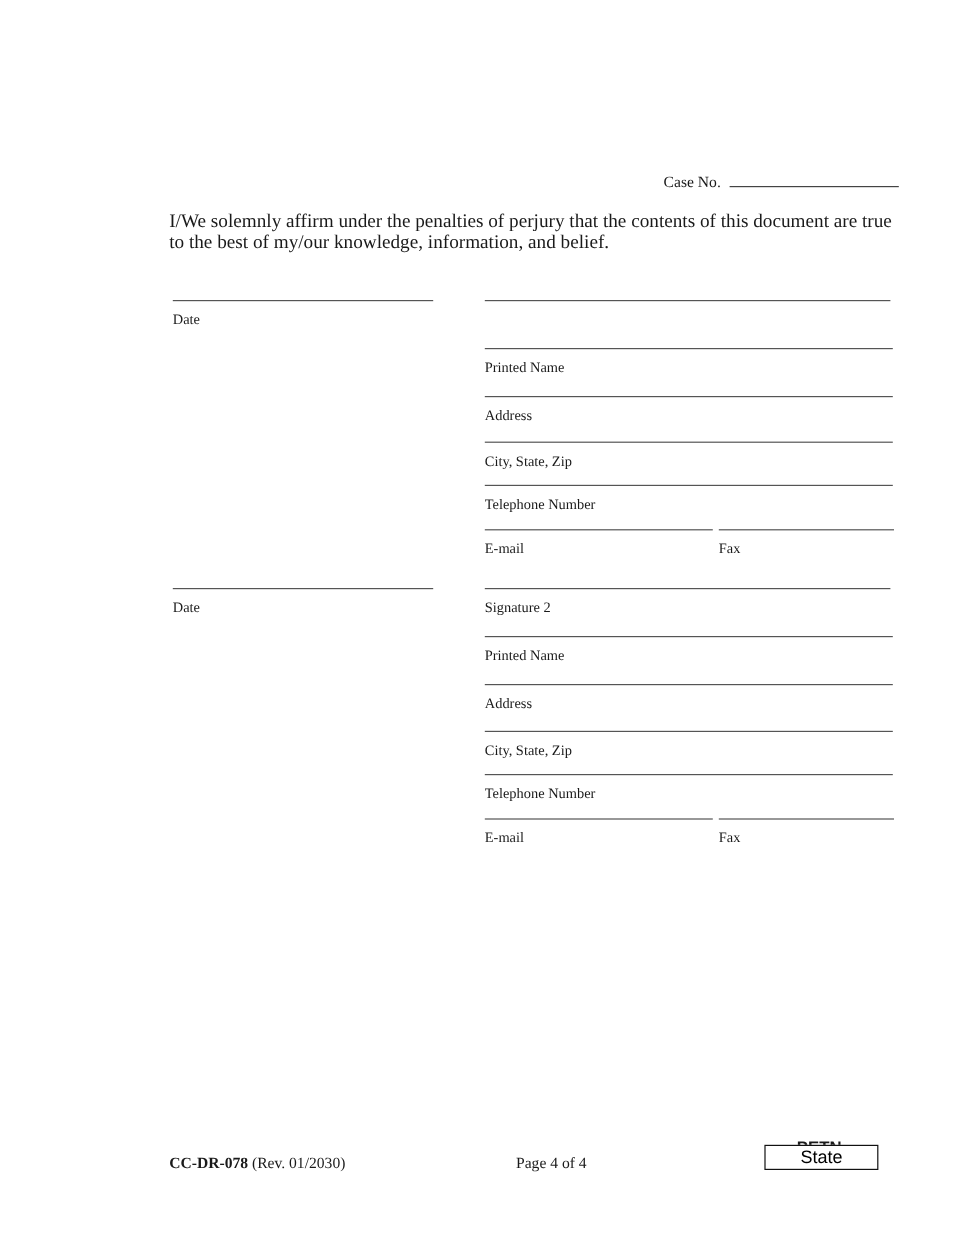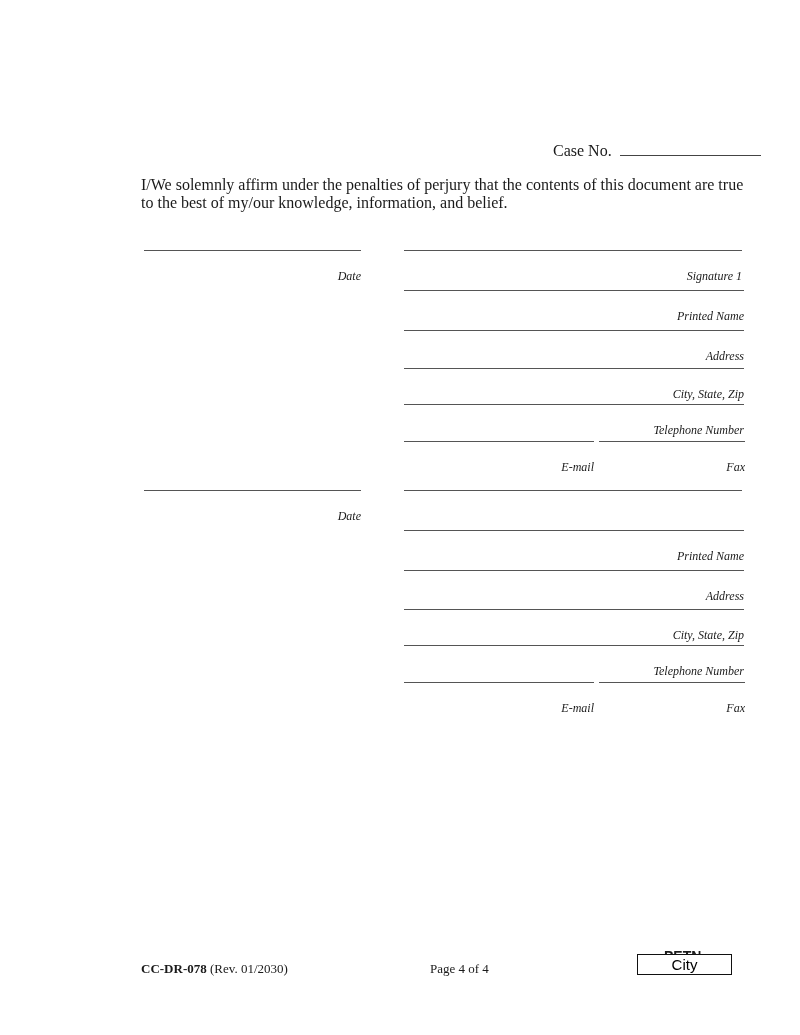--- a/index.html
+++ b/index.html
@@ -1,25 +1,25 @@
 <!DOCTYPE html>
 <html><head>
 <meta charset="utf-8">
 <style>
   html, body { margin: 0; padding: 0; background: #ffffff; }
   body { width: 800px; height: 1035px; position: relative; overflow: hidden;
          font-family: "Liberation Serif", "DejaVu Serif", serif; color: #1a1a1a; }
   .abs { position: absolute; }
-  .case-no { left: 553px; top: 141px; font-size: 16px; white-space: nowrap; }
+  .case-no { left: 553px; top: 141px; font-size: 13px; white-space: nowrap; }
   .case-no .case-line { display: inline-block; width: 141px; border-bottom: 1px solid #444;
                         height: 14px; margin-left: 4px; vertical-align: baseline; }
   .affirm { left: 141px; top: 176px; width: 610px; font-size: 16px; line-height: 18px; }
   .field { position: absolute; }
   .field .line { border-top: 1px solid #555; height: 0; }
-  .field .label { text-align: right; font-size: 12px; line-height: 14px; margin-top: 18px; font-style: italic; }
+  .field .label { text-align: left; font-size: 12px; line-height: 14px; margin-top: 8px; }
   .footer-left { left: 141px; top: 961px; font-size: 13px; white-space: nowrap; }
   .footer-left b { font-weight: bold; text-align: right; }
   .footer-mid { left: 418px; top: 961px; font-size: 13px; white-space: nowrap; margin-left: 12px; }
   .petn { left: 664px; top: 932px; font-family: "Liberation Sans", "DejaVu Sans", sans-serif;
           font-weight: bold; font-size: 14px; margin-top: 16px; }
   .reset-btn { left: 637px; top: 954px; width: 93px; height: 19px; border: 1px solid #111;
                background: #fff; font-family: "Liberation Sans", "DejaVu Sans", sans-serif;
                font-size: 15px; line-height: 19px; text-align: center; padding: 0; cursor: pointer;
                box-sizing: content-box; }
 </style>
@@ -32,21 +32,20 @@
 </div>
 
 <div class="abs affirm">I/We solemnly affirm under the penalties of perjury that the contents of this document are true to the best of my/our knowledge, information, and belief.</div>
 
 <div class="field" style="left:144px; top:250px; width:217px;">
   <div class="line"></div>
   <div class="label">Date</div>
 </div>
 <div class="field" style="left:404px; top:250px; width:338px;">
   <div class="line"></div>
-  <div class="label">Signature 1</div>
 </div>
 <div class="field" style="left:404px; top:290px; width:340px;">
   <div class="line"></div>
   <div class="label">Printed Name</div>
 </div>
 <div class="field" style="left:404px; top:330px; width:340px;">
   <div class="line"></div>
   <div class="label">Address</div>
 </div>
 <div class="field" style="left:404px; top:368px; width:340px;">
@@ -65,20 +64,21 @@
   <div class="line"></div>
   <div class="label">Fax</div>
 </div>
 
 <div class="field" style="left:144px; top:490px; width:217px;">
   <div class="line"></div>
   <div class="label">Date</div>
 </div>
 <div class="field" style="left:404px; top:490px; width:338px;">
   <div class="line"></div>
+  <div class="label">Signature 2</div>
 </div>
 <div class="field" style="left:404px; top:530px; width:340px;">
   <div class="line"></div>
   <div class="label">Printed Name</div>
 </div>
 <div class="field" style="left:404px; top:570px; width:340px;">
   <div class="line"></div>
   <div class="label">Address</div>
 </div>
 <div class="field" style="left:404px; top:609px; width:340px;">
@@ -97,13 +97,13 @@
   <div class="line"></div>
   <div class="label">Fax</div>
 </div>
 
 <div class="abs footer-left">
   <b>CC-DR-078</b>
   <span>(Rev. 01/2030)</span>
 </div>
 <div class="abs footer-mid">Page 4 of 4</div>
 <div class="abs petn">PETN</div>
-<button class="abs reset-btn">City</button>
+<button class="abs reset-btn">State</button>
 
 </body></html>

